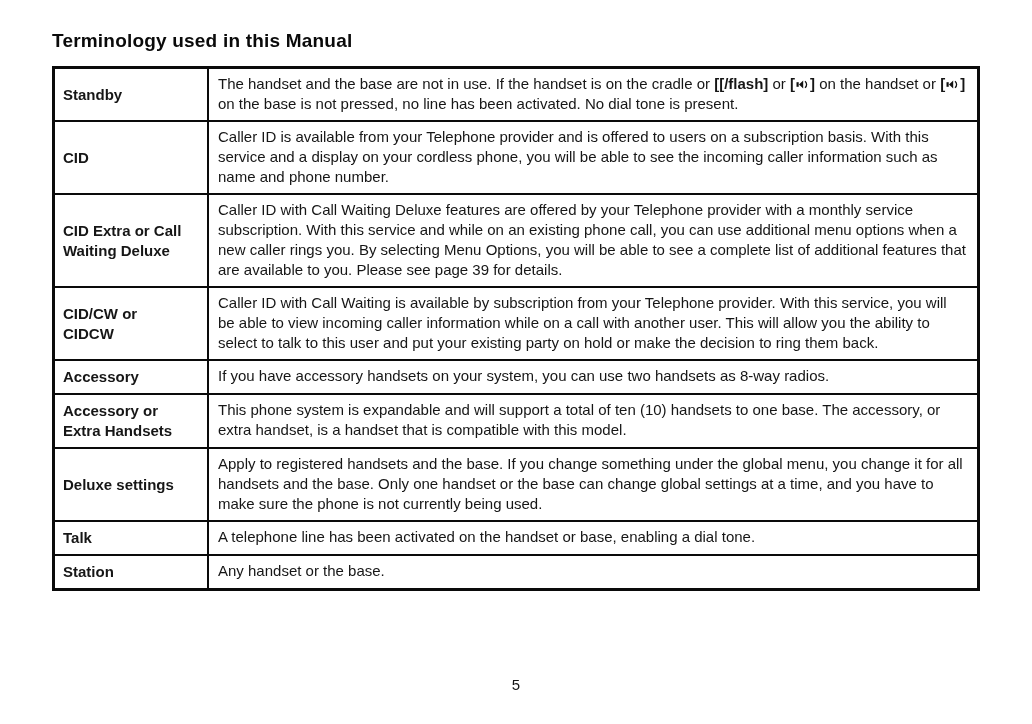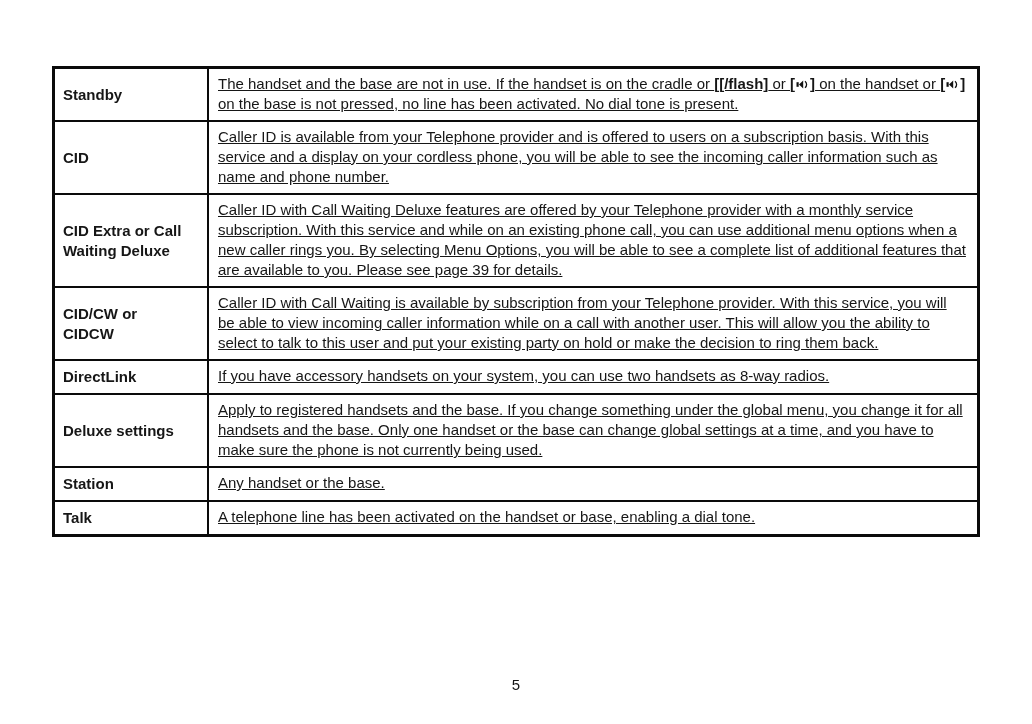--- a/index.html
+++ b/index.html
@@ -44,21 +44,20 @@
   }
   td.term-cell {
     width: 128px;
     font-weight: bold;
     vertical-align: middle;
     padding: 6px 16px 6px 8px;
   }
   td.def-cell {
     vertical-align: top;
     padding: 5px 10px 6px 9px;
-    text-decoration: underline;
   }
   .bold { font-weight: bold; }
   .key-icon {
     font-weight: bold;
     white-space: nowrap;
   }
   .key-icon svg {
     display: inline-block;
     vertical-align: -1px;
     margin: 0 1px;
@@ -70,20 +69,21 @@
     top: 676px;
     text-align: center;
     font-size: 15px;
     color: #161616;
   }
 </style>
 </head>
 <body>
 
 <div class="page">
+  <div class="page-title">Terminology used in this Manual</div>
 
   <table class="term-table">
     <tbody>
         <tr>
           <td class="term-cell">Standby</td>
           <td class="def-cell"><span>The handset and the base are not in use. If the handset is on the cradle or </span><span class="bold">[[/flash]</span><span> or </span><span class="key-icon">[<svg width="13" height="11" viewBox="0 0 13 11">
                 <rect x="0.5" y="3.2" width="2.2" height="4.6" fill="#111"></rect>
                 <polygon points="3,5.5 7.2,1.4 7.2,9.6" fill="#111"></polygon>
                 <path d="M9 2.2 A4.2 4.2 0 0 1 9 8.8" fill="none" stroke="#111" stroke-width="1.3"></path>
               </svg>]</span><span> on the handset or </span><span class="key-icon">[<svg width="13" height="11" viewBox="0 0 13 11">
@@ -98,32 +98,36 @@
         </tr>
         <tr>
           <td class="term-cell">CID Extra or Call Waiting Deluxe</td>
           <td class="def-cell">Caller ID with Call Waiting Deluxe features are offered by your Telephone provider with a monthly service subscription. With this service and while on an existing phone call, you can use additional menu options when a new caller rings you. By selecting Menu Options, you will be able to see a complete list of additional features that are available to you. Please see page 39 for details.</td>
         </tr>
         <tr>
           <td class="term-cell">CID/CW or CIDCW</td>
           <td class="def-cell">Caller ID with Call Waiting is available by subscription from your Telephone provider. With this service, you will be able to view incoming caller information while on a call with another user. This will allow you the ability to select to talk to this user and put your existing party on hold or make the decision to ring them back.</td>
         </tr>
         <tr>
-          <td class="term-cell">DirectLink</td>
+          <td class="term-cell">Accessory</td>
           <td class="def-cell">If you have accessory handsets on your system, you can use two handsets as 8-way radios.</td>
+        </tr>
+        <tr>
+          <td class="term-cell">Accessory or Extra Handsets</td>
+          <td class="def-cell">This phone system is expandable and will support a total of ten (10) handsets to one base. The accessory, or extra handset, is a handset that is compatible with this model.</td>
         </tr>
         <tr>
           <td class="term-cell">Deluxe settings</td>
           <td class="def-cell">Apply to registered handsets and the base. If you change something under the global menu, you change it for all handsets and the base. Only one handset or the base can change global settings at a time, and you have to make sure the phone is not currently being used.</td>
         </tr>
         <tr>
+          <td class="term-cell">Talk</td>
+          <td class="def-cell">A telephone line has been activated on the handset or base, enabling a dial tone.</td>
+        </tr>
+        <tr>
           <td class="term-cell">Station</td>
           <td class="def-cell">Any handset or the base.</td>
-        </tr>
-        <tr>
-          <td class="term-cell">Talk</td>
-          <td class="def-cell">A telephone line has been activated on the handset or base, enabling a dial tone.</td>
         </tr>
       </tbody>
   </table>
 
   <div class="page-number">5</div>
 </div>
 
 </body></html>

